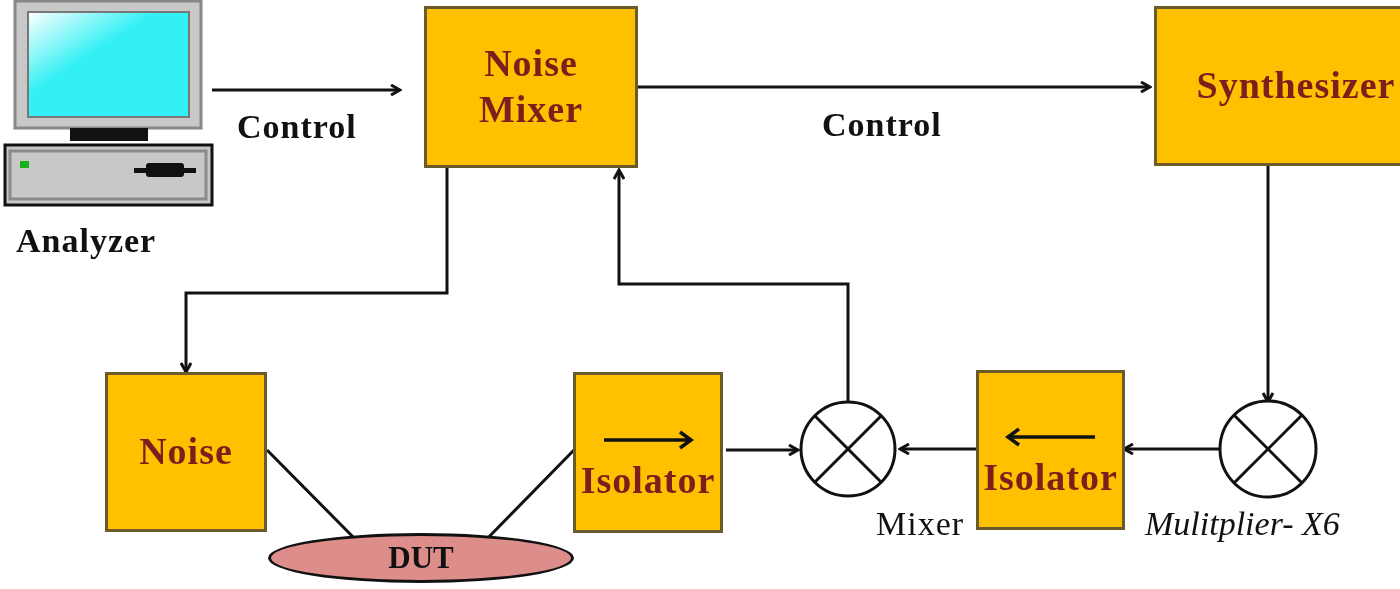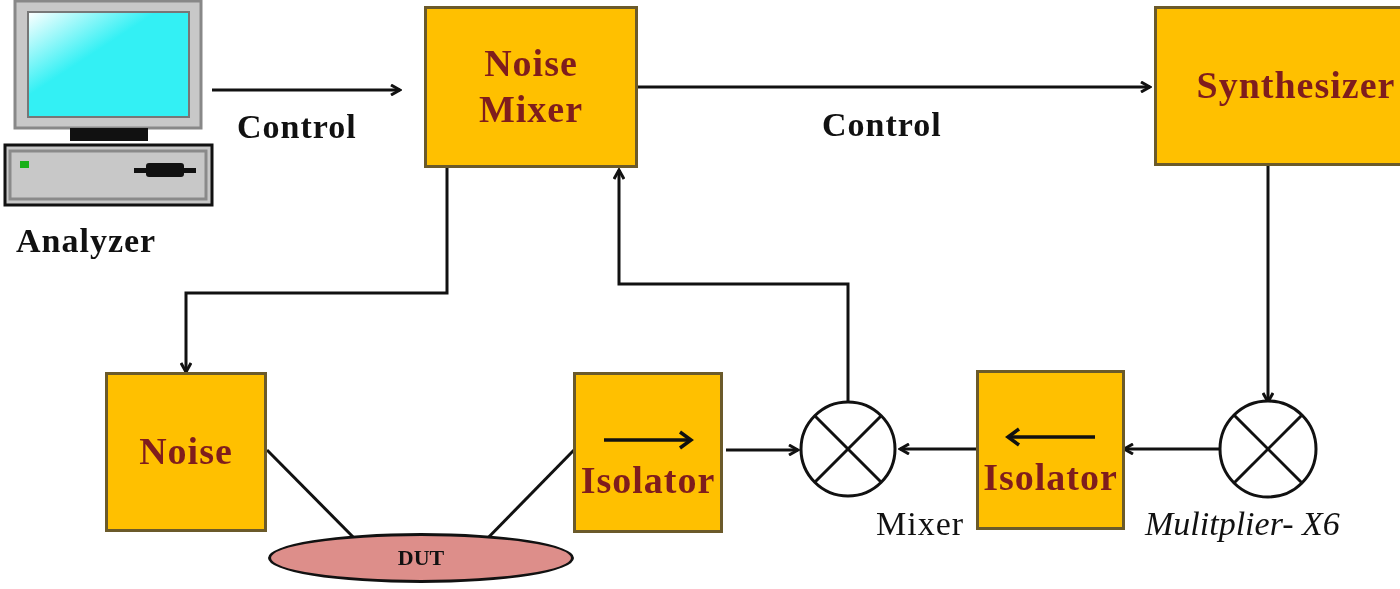--- a/index.html
+++ b/index.html
@@ -10,21 +10,21 @@
            box-sizing: border-box; display: flex; flex-direction: column;
            align-items: center; justify-content: center; text-align: center;
            color: #7f1d1d; font-weight: bold; font-size: 38px; line-height: 1.2;
            letter-spacing: 1px; }
     .lbl { position: absolute; color: #111; font-size: 34px; white-space: nowrap;
            letter-spacing: 1px; }
     .lbl.bold { font-weight: bold; }
     .dut { position: absolute; left: 268px; top: 533px; width: 306px; height: 50px;
            background: #dd8e8a; border: 3px solid #111; border-radius: 50%;
            box-sizing: border-box; display: flex; align-items: center;
-           justify-content: center; font-weight: bold; font-size: 22px; color: #111; }
+           justify-content: center; font-weight: bold; font-size: 31px; color: #111; }
   </style>
 </head>
 <body>
 
 <svg id="diagram" viewBox="0 0 1400 589" xmlns="http://www.w3.org/2000/svg">
   <defs>
     <marker id="arr" markerWidth="12" markerHeight="12" refX="10" refY="6" orient="auto" markerUnits="userSpaceOnUse">
       <path d="M1,1 L10,6 L1,11" fill="none" stroke="#111" stroke-width="3"></path>
     </marker>
   </defs>

